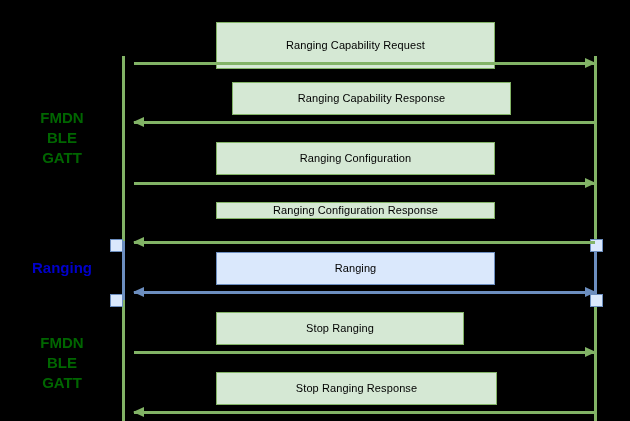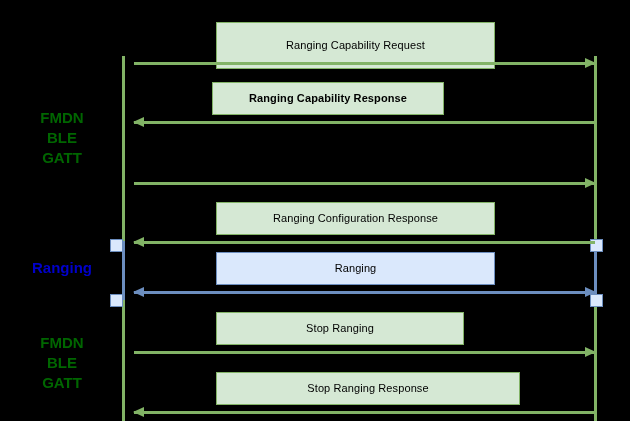--- a/index.html
+++ b/index.html
@@ -138,51 +138,52 @@
   <div class="side-label green-txt" style="left:20px; top:333px; width:84px;">FMDN
 BLE
 GATT</div>
 
   <div class="msg-box green" style="left:216px; top:22px; width:279px; height:47px;">Ranging Capability Request</div>
   <div class="arrow green right" style="left:134px; top:62px; width:461px;">
     <div class="shaft"></div>
     <div class="head"></div>
   </div>
 
-  <div class="msg-box green" style="left:212px; top:82px; width:232px; height:33px;font-weight:bold;">Ranging Capability Response</div>
+  <div class="msg-box green" style="left:232px; top:82px; width:279px; height:33px;">Ranging Capability Response</div>
   <div class="arrow green left" style="left:134px; top:121px; width:461px;">
     <div class="shaft"></div>
     <div class="head"></div>
   </div>
 
+  <div class="msg-box green" style="left:216px; top:142px; width:279px; height:33px;">Ranging Configuration</div>
   <div class="arrow green right" style="left:134px; top:182px; width:461px;">
     <div class="shaft"></div>
     <div class="head"></div>
   </div>
 
-  <div class="msg-box green" style="left:216px; top:202px; width:279px; height:33px;">Ranging Configuration Response</div>
+  <div class="msg-box green" style="left:216px; top:202px; width:279px; height:17px;">Ranging Configuration Response</div>
   <div class="arrow green left" style="left:134px; top:241px; width:461px;">
     <div class="shaft"></div>
     <div class="head"></div>
   </div>
 
   <div class="msg-box blue" style="left:216px; top:252px; width:279px; height:33px;">Ranging</div>
   <div class="arrow blue right" style="left:134px; top:291px; width:461px;">
     <div class="shaft"></div>
     <div class="head"></div>
   </div>
   <div class="arrow blue left" style="left:134px; top:291px; width:461px;">
     <div class="head"></div>
   </div>
 
   <div class="msg-box green" style="left:216px; top:312px; width:248px; height:33px;">Stop Ranging</div>
   <div class="arrow green right" style="left:134px; top:351px; width:461px;">
     <div class="shaft"></div>
     <div class="head"></div>
   </div>
 
-  <div class="msg-box green" style="left:216px; top:372px; width:304px; height:33px;">Stop Ranging Response</div>
+  <div class="msg-box green" style="left:216px; top:372px; width:281px; height:33px;">Stop Ranging Response</div>
   <div class="arrow green left" style="left:134px; top:411px; width:461px;">
     <div class="shaft"></div>
     <div class="head"></div>
   </div>
 
 </div>
 
 </body></html>

